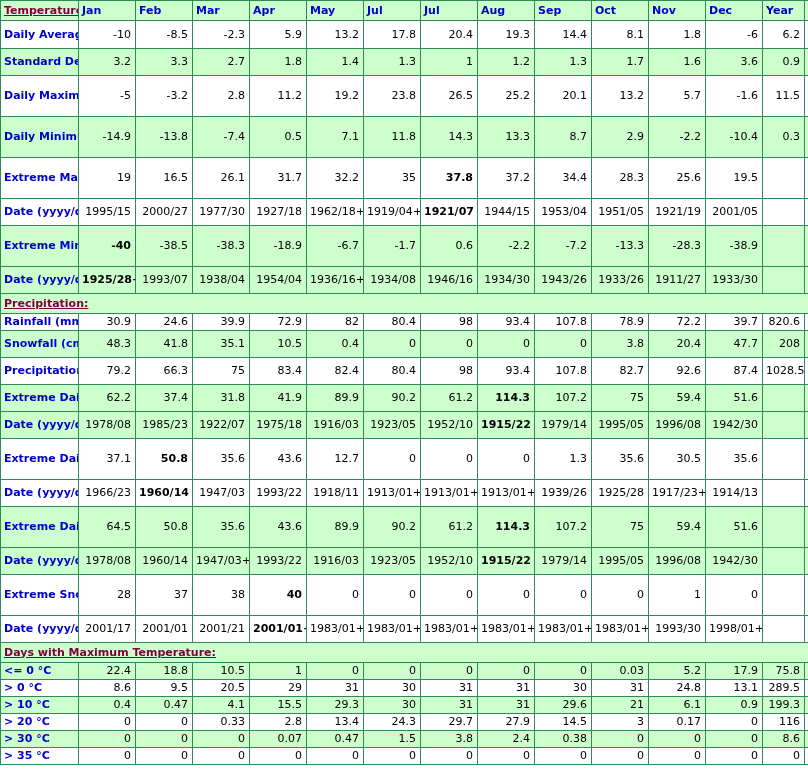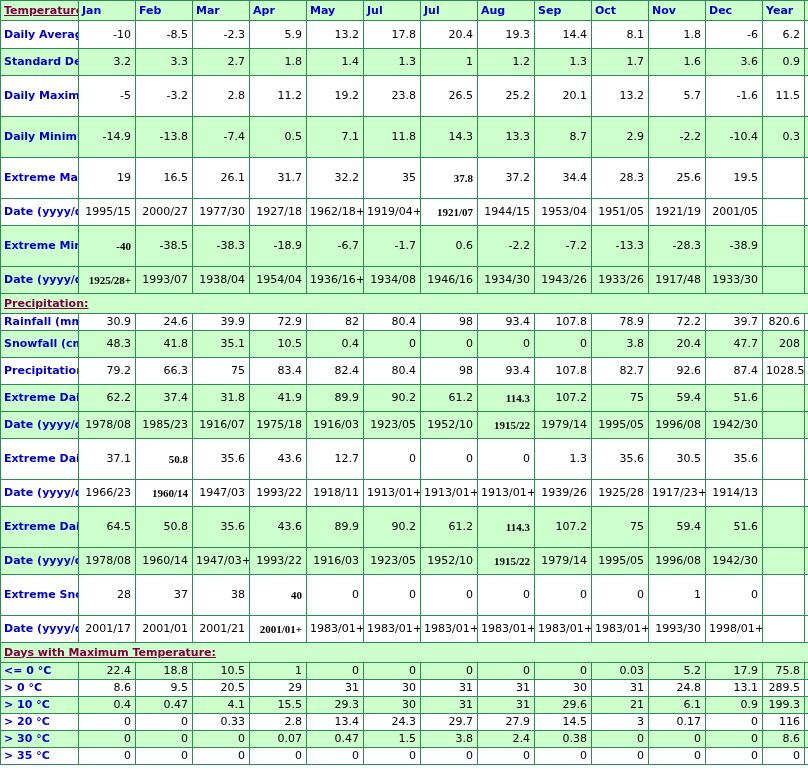--- a/index.html
+++ b/index.html
@@ -71,21 +71,21 @@
     line-height: 13px;
     padding: 2px 3px;
   }
 
   
   td.val {
     text-align: right;
     color: #000000;
     font-weight: normal;
   }
-  td.val.bold { font-weight: bold; font-family: Liberation Serif, serif; }
+  td.val.bold { font-weight: bold; }
   td.code { text-align: right; color:#000000; }
 
   
   tr.shade td { background: #ccffcc; }
   tr.plain td { background: #ffffff; }
 </style>
 </head>
 <body>
 
 <table class="climate">
@@ -248,21 +248,21 @@
         <td class="val bold">1925/28+</td>
         <td class="val">1993/07</td>
         <td class="val">1938/04</td>
         <td class="val">1954/04</td>
         <td class="val">1936/16+</td>
         <td class="val">1934/08</td>
         <td class="val">1946/16</td>
         <td class="val">1934/30</td>
         <td class="val">1943/26</td>
         <td class="val">1933/26</td>
-        <td class="val">1917/48</td>
+        <td class="val">1911/27</td>
         <td class="val">1933/30</td>
         <td class="val"></td>
         <td class="code"></td>
       </tr>
       <tr class="banner-row">
         <td colspan="15">Precipitation:</td>
       </tr>
       <tr class="plain" style="height: 17px;">
         <td class="rowlabel">Rainfall (mm)</td>
         <td class="val">30.9</td>
@@ -328,21 +328,21 @@
         <td class="val">75</td>
         <td class="val">59.4</td>
         <td class="val">51.6</td>
         <td class="val"></td>
         <td class="code"></td>
       </tr>
       <tr class="shade" style="height: 27px;">
         <td class="rowlabel">Date (yyyy/dd)</td>
         <td class="val">1978/08</td>
         <td class="val">1985/23</td>
-        <td class="val">1916/07</td>
+        <td class="val">1922/07</td>
         <td class="val">1975/18</td>
         <td class="val">1916/03</td>
         <td class="val">1923/05</td>
         <td class="val">1952/10</td>
         <td class="val bold">1915/22</td>
         <td class="val">1979/14</td>
         <td class="val">1995/05</td>
         <td class="val">1996/08</td>
         <td class="val">1942/30</td>
         <td class="val"></td>

